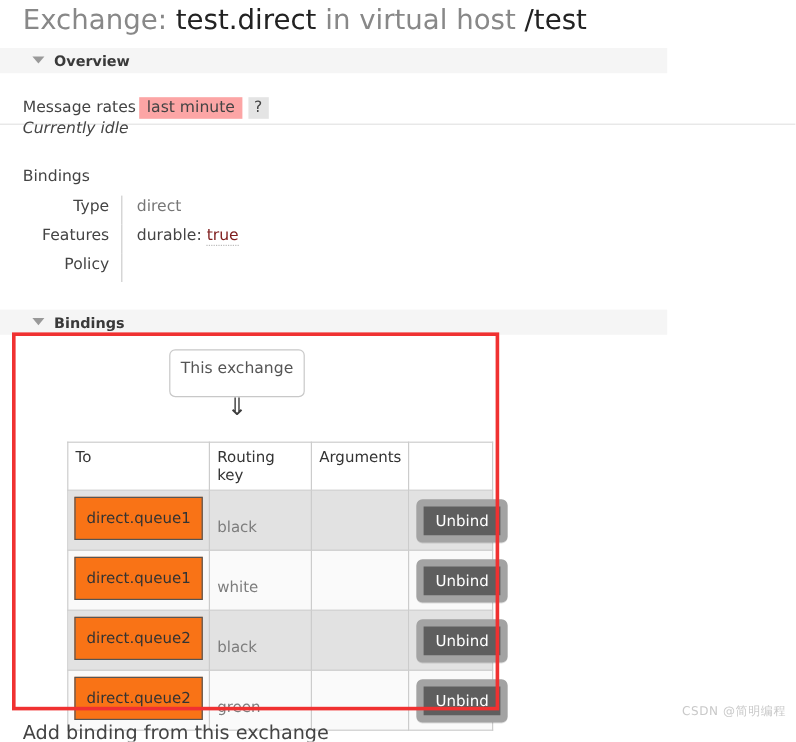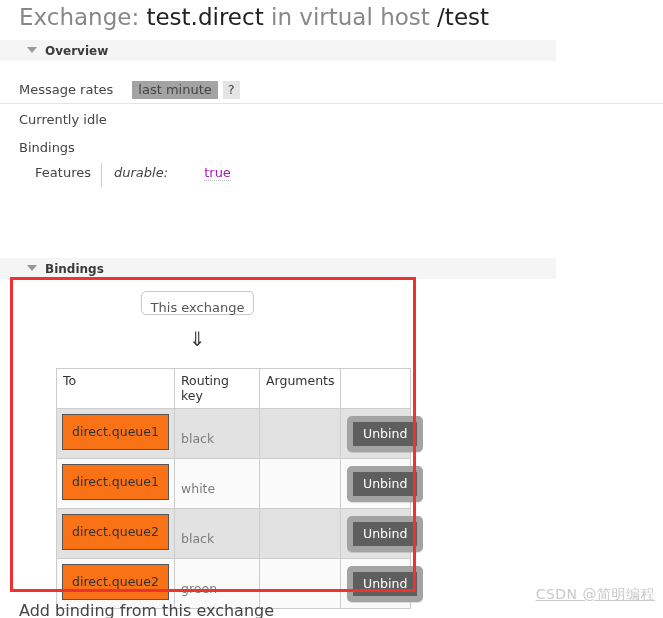--- a/index.html
+++ b/index.html
@@ -68,24 +68,24 @@
     position: absolute;
     left: 19px;
     top: 81px;
     font-size: 13px;
     color: #444444;
     white-space: nowrap;
   }
   .msg-rates .label { color: #444444; }
   .chip {
     display: inline-block;
-    background: #a3a3a3;
+    background: #fca5a5;
     color: #444444;
     padding: 2px 6px 3px 6px;
-    margin-left: 19px;
+    margin-left: 3px;
     font-size: 13px;
     line-height: 13px;
     vertical-align: baseline;
   }
   .chip.help {
     background: #e4e4e4;
     padding: 2px 5px 3px 5px;
     margin-left: 5px;
     cursor: help;
   }
@@ -94,23 +94,24 @@
     left: 0;
     top: 103px;
     width: 663px;
     height: 1px;
     background: #e3e3e3;
   }
 
   .idle-text {
     position: absolute;
     left: 19px;
-    top: 112px;
-    font-size: 13px;
-    color: #444444;
+    top: 100px;
+    font-size: 13px;
+    color: #444444;
+    font-style: italic;
   }
   .details-text {
     position: absolute;
     left: 19px;
     top: 140px;
     font-size: 13px;
     color: #444444;
   }
 
   
@@ -133,25 +134,24 @@
     white-space: nowrap;
   }
   .details-table td.val {
     border-left: 1px solid #cccccc;
     padding-left: 12px;
     color: #777777;
     white-space: nowrap;
     min-width: 220px;
     height: 20px;
   }
-  .details-table td.val .feat-key { color: #444444; font-style: italic; }
+  .details-table td.val .feat-key { color: #444444; }
   .details-table td.val .feat-val {
-    color: #a21caf;
+    color: #7f1d1d;
     border-bottom: 1px dotted #bbbbbb;
-    margin-left: 32px;
   }
 
   
   .red-box {
     position: absolute;
     left: 10px;
     top: 277px;
     width: 406px;
     height: 315px;
     border: 3px solid #f03131;
@@ -159,21 +159,21 @@
     background: transparent;
     pointer-events: none;
   }
 
   
   .this-exchange {
     position: absolute;
     left: 141px;
     top: 291px;
     width: 113px;
-    height: 24px;
+    height: 40px;
     border: 1px solid #c8c8c8;
     border-radius: 5px;
     background: #ffffff;
     color: #555555;
     font-size: 13px;
     line-height: 32px;
     text-align: center;
     box-sizing: border-box;
   }
   .down-arrow {
@@ -267,25 +267,24 @@
     top: 601px;
     font-size: 16px;
     color: #444444;
   }
 
   
   .watermark {
     position: absolute;
     right: 8px;
     top: 586px;
-    font-size: 14px;
+    font-size: 10px;
     color: #c9c9c9;
     white-space: nowrap;
     letter-spacing: 0.5px;
-    text-decoration: underline;
   }
 </style>
 </head>
 <body>
 
 <div class="page-title">
   <span>Exchange:</span>
   <span class="strong">test.direct</span>
   <span>in virtual host</span>
   <span class="strong">/test</span>
@@ -300,25 +299,33 @@
   <span class="label">Message rates</span><span class="chip">last minute</span><span class="chip help">?</span>
 </div>
 <div class="hr-line"></div>
 
 <div class="idle-text">Currently idle</div>
 <div class="details-text">Bindings</div>
 
 <table class="details-table">
   <tbody>
     <tr>
+      <td class="key">Type</td>
+      <td class="val">direct</td>
+    </tr>
+    <tr>
       <td class="key">Features</td>
       <td class="val">
         <span class="feat-key">durable:</span>
         <span class="feat-val">true</span>
       </td>
+    </tr>
+    <tr>
+      <td class="key">Policy</td>
+      <td class="val"></td>
     </tr>
   </tbody>
 </table>
 
 <div class="section-bar" id="sec-bindings">
   <span class="caret"></span>
   <span class="sec-label">Bindings</span>
 </div>
 
 <div class="this-exchange">This exchange</div>

